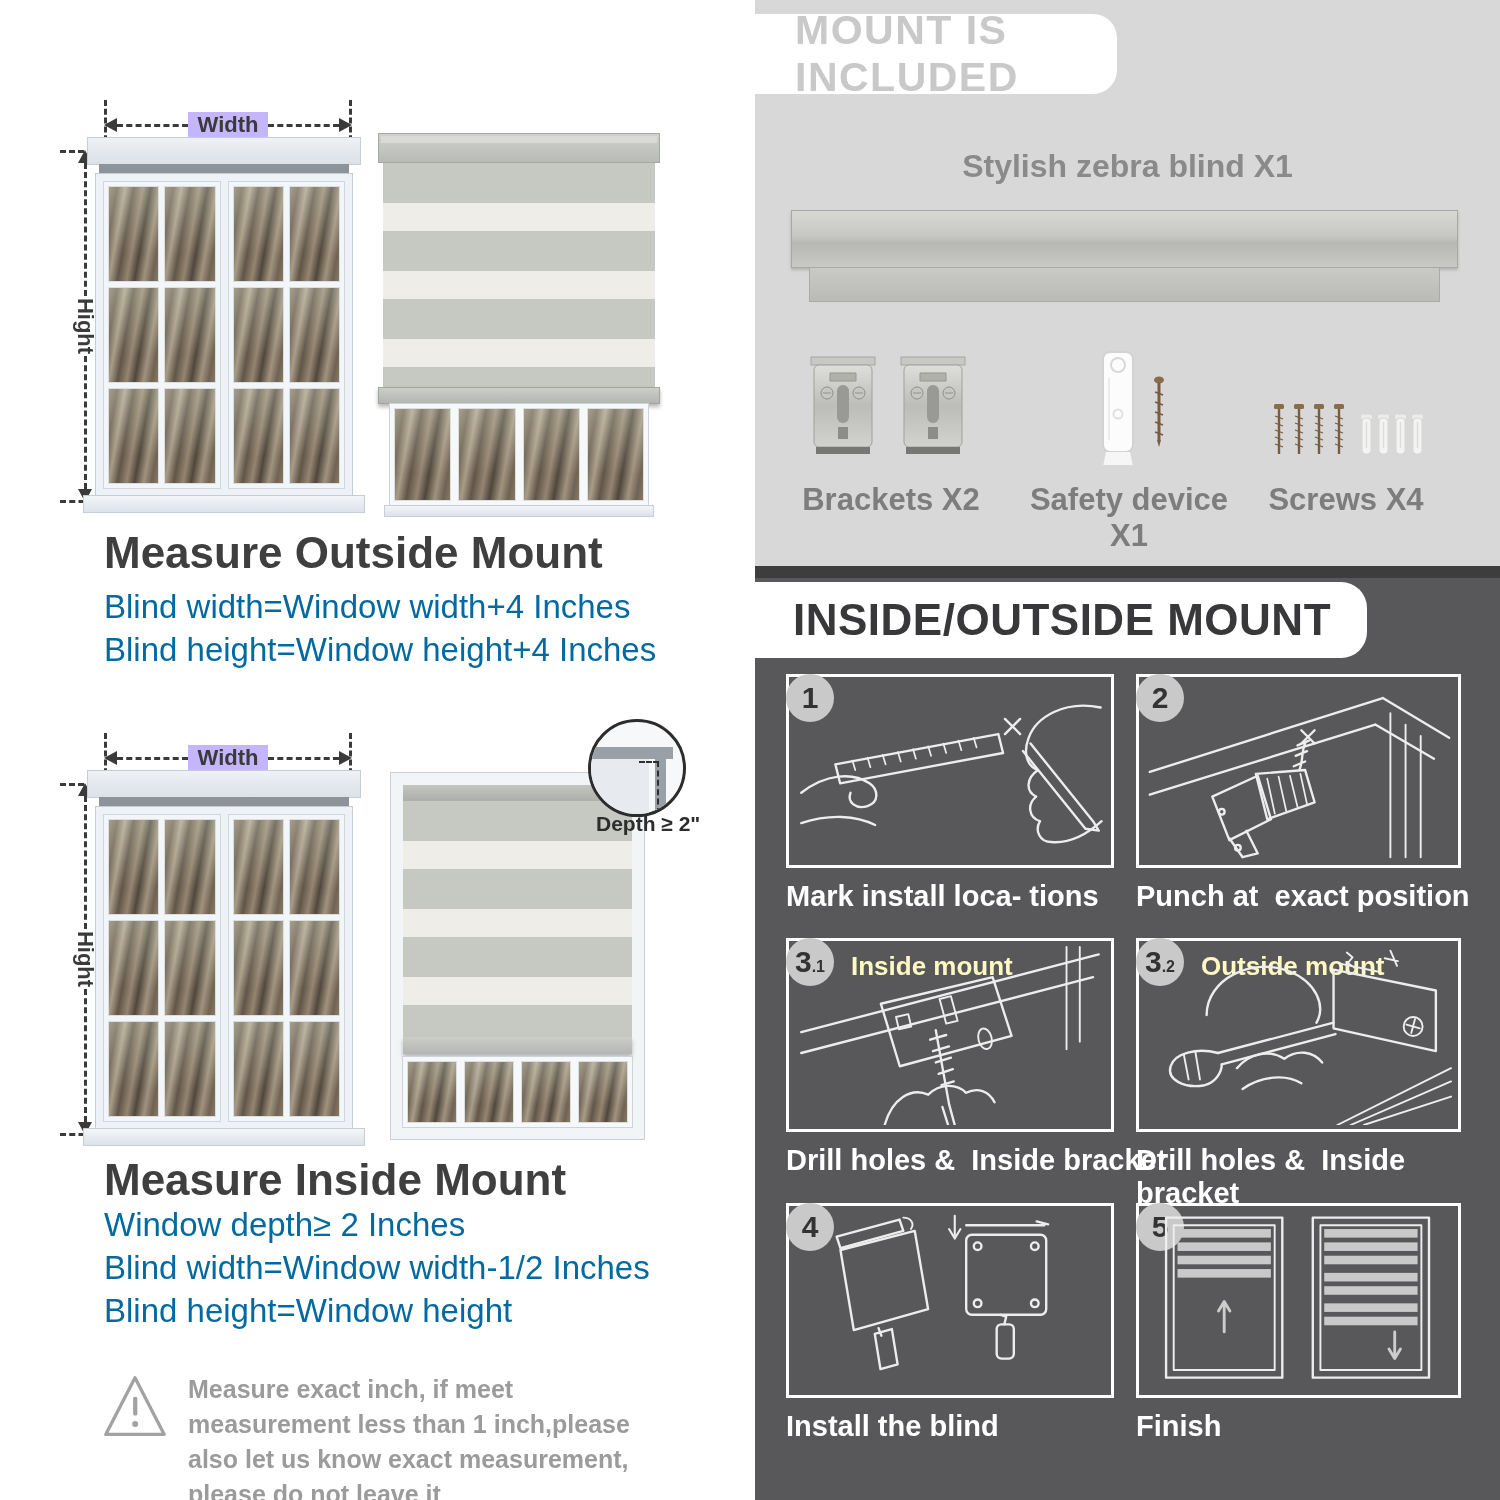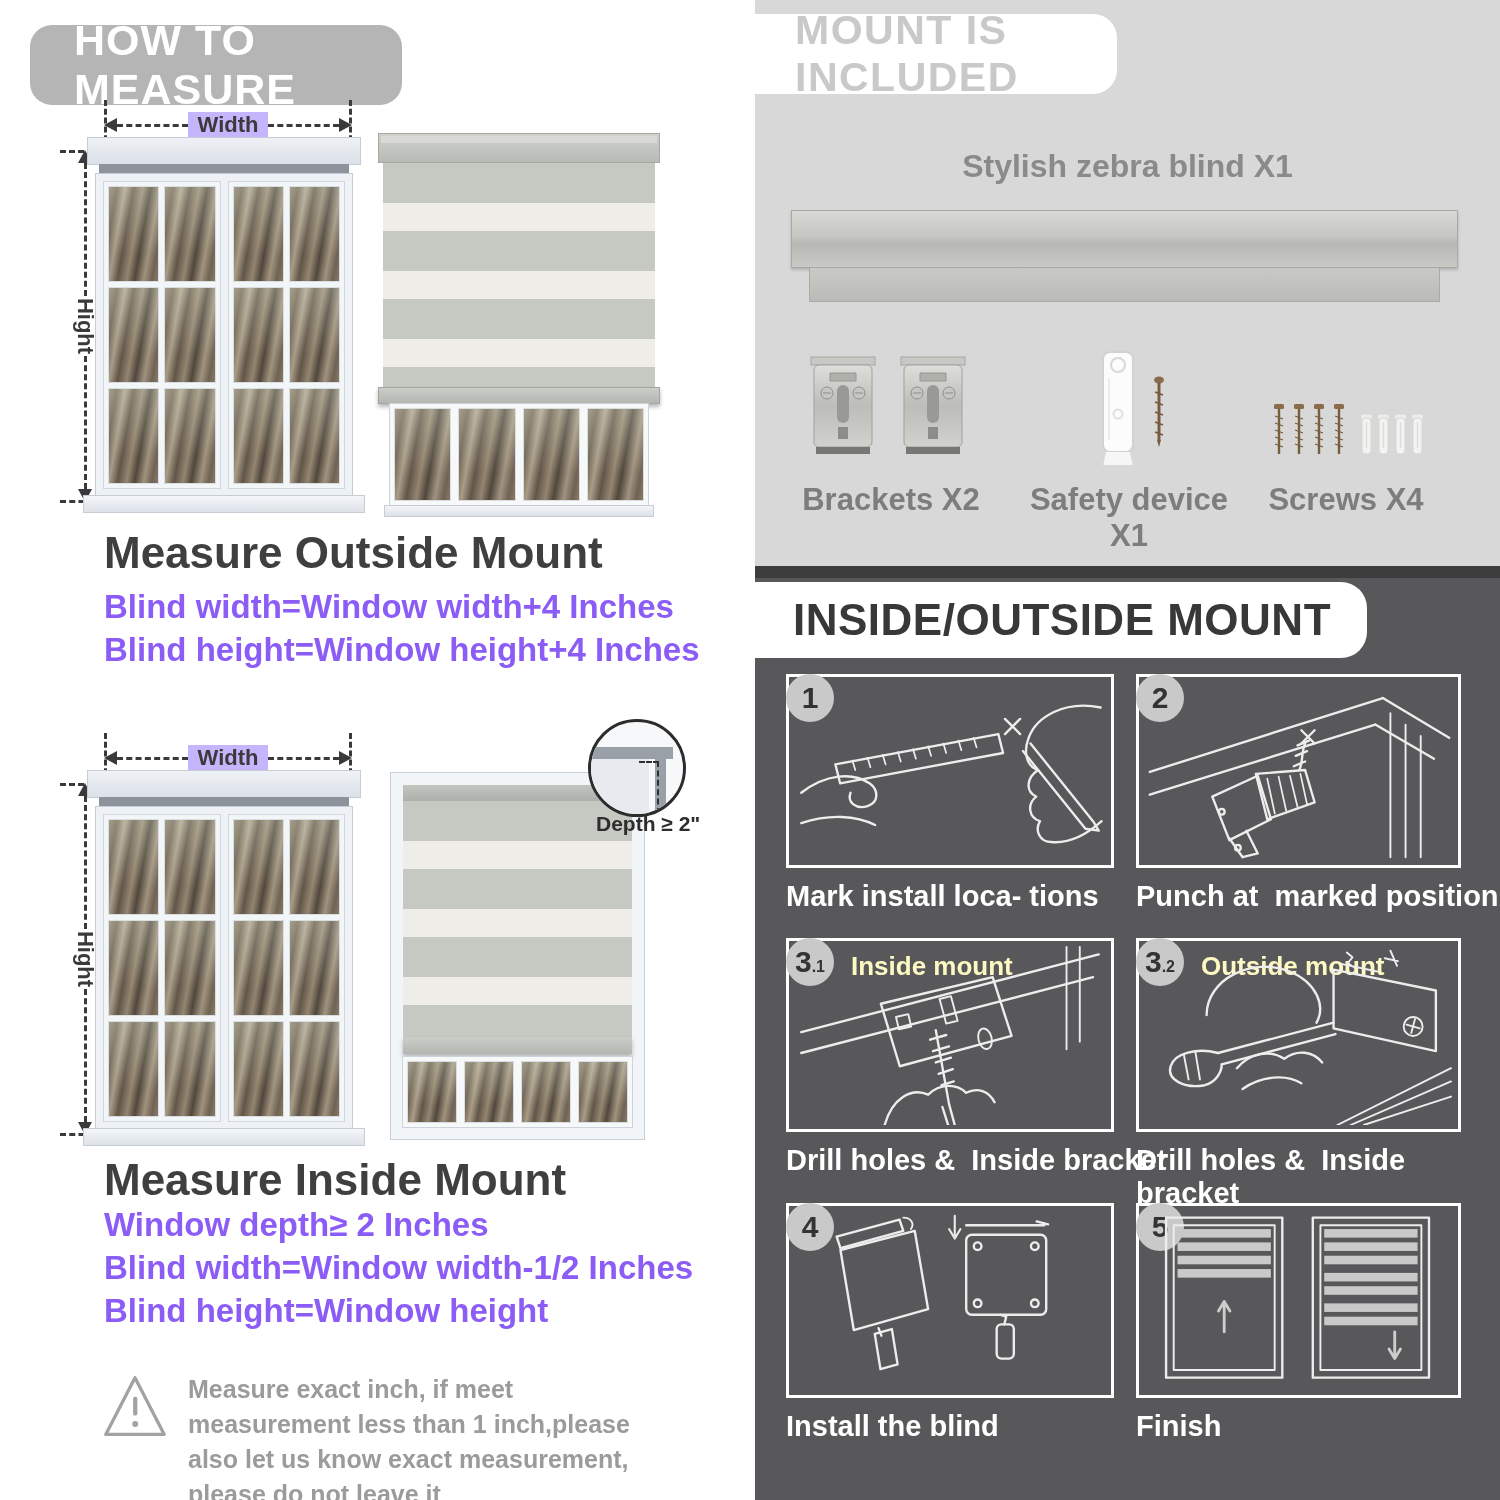--- a/index.html
+++ b/index.html
@@ -5,21 +5,21 @@
   html,body{margin:0;padding:0;background:#fff;}
   .page{position:relative;width:1500px;height:1500px;background:#ffffff;overflow:hidden;
         font-family:"Liberation Sans",sans-serif;-webkit-font-smoothing:antialiased;}
   .abs{position:absolute;}
 
   
   .h1badge{left:30px;top:25px;width:372px;height:80px;background:#b5b5b5;border-radius:22px;
            color:#fff;font-size:43px;font-weight:bold;display:flex;align-items:center;
            padding-left:44px;letter-spacing:1px;box-sizing:border-box;}
   .m-heading{font-size:44px;font-weight:bold;color:#3f3f3f;}
-  .m-line{font-size:33px;font-weight:bold;color:#8b5cf6;line-height:43px;}
+  .m-line{font-size:33px;font-weight:normal;color:#0369a1;line-height:43px;}
 
   
   .window{width:258px;height:376px;}
   .lintel{position:absolute;left:-8px;right:-8px;top:0;height:26px;
           background:linear-gradient(#eef1f5,#dce1e8);border:1px solid #c7cdd5;}
   .headbar{position:absolute;left:4px;right:4px;top:27px;height:9px;background:#8d939b;}
   .wframe{position:absolute;left:0;right:0;top:36px;bottom:16px;background:#eef1f5;
           border:1px solid #c5ccd4;box-sizing:border-box;padding:7px;display:flex;gap:7px;}
   .casement{flex:1;background:#f3f6f9;border:1px solid #d0d6dd;box-sizing:border-box;padding:4px;
             display:grid;grid-template-columns:1fr 1fr;grid-template-rows:1fr 1fr 1fr;gap:5px;}
@@ -108,23 +108,20 @@
   .step-title{position:absolute;left:62px;top:10px;color:#fef9c3;font-size:26px;font-weight:bold;}
   .step-caption{position:absolute;color:#fff;font-size:29px;font-weight:bold;white-space:pre-wrap;}
   .art{position:absolute;left:4px;top:4px;right:4px;bottom:4px;}
   svg.line{stroke:#ededed;stroke-width:2.5;fill:none;stroke-linecap:round;stroke-linejoin:round;width:100%;height:100%;}
 </style>
 </head>
 <body>
 
 <div class="page">
 
-  <div class="abs h1badge">
-      <span>HOW TO MEASURE</span>
-    </div>
 
   <div class="abs dim-h" style="left:104px;top:112px;width:248px;">
     <div class="ah-l"></div>
       <div class="dash"></div>
     <div class="lbl">Width</div>
     <div class="dash"></div>
       <div class="ah-r"></div>
   </div>
   <div class="abs ext-v" style="left:104px;top:100px;height:50px;"></div>
   <div class="abs ext-v" style="left:349px;top:100px;height:50px;"></div>
@@ -361,21 +358,21 @@
       <path d="M162,94 C166,84 164,74 168,66 M156,90 l12,-5 M158,79 l12,-5 M160,68 l12,-5"></path>
       <path d="M164,52 l14,14 M178,52 l-14,14"></path>
       <path d="M116,98 L168,94 L178,128 L128,146 Z"></path>
       <path d="M128,103 L136,140 M140,101 L148,137 M152,100 L160,133 M163,98 L170,130" stroke-width="1.8"></path>
       <path d="M70,122 L118,100 L132,146 L88,168 Z"></path>
       <path d="M88,166 L102,186 L118,182 L106,158"></path>
       <circle cx="80" cy="138" r="3"></circle>
           <circle cx="97" cy="176" r="3"></circle>
     </svg></div>
   </div>
-  <div class="step-caption abs" style="left:1136px;top:880px;">Punch at  marked position</div>
+  <div class="step-caption abs" style="left:1136px;top:880px;">Punch at  exact position</div>
 
   <div class="abs step-box" style="left:786px;top:938px;width:328px;height:194px;">
     <div class="badge">
       <span class="n">3</span>
         <span class="s">.1</span>
     </div>
     <div class="step-title">Inside mount</div>
     <div class="art"><svg class="line" viewBox="0 0 322 190">
       <path d="M4,92 L318,10 M4,114 L312,34"></path>
       <path d="M284,2 L284,110 M298,2 L298,102" stroke-width="2"></path>

